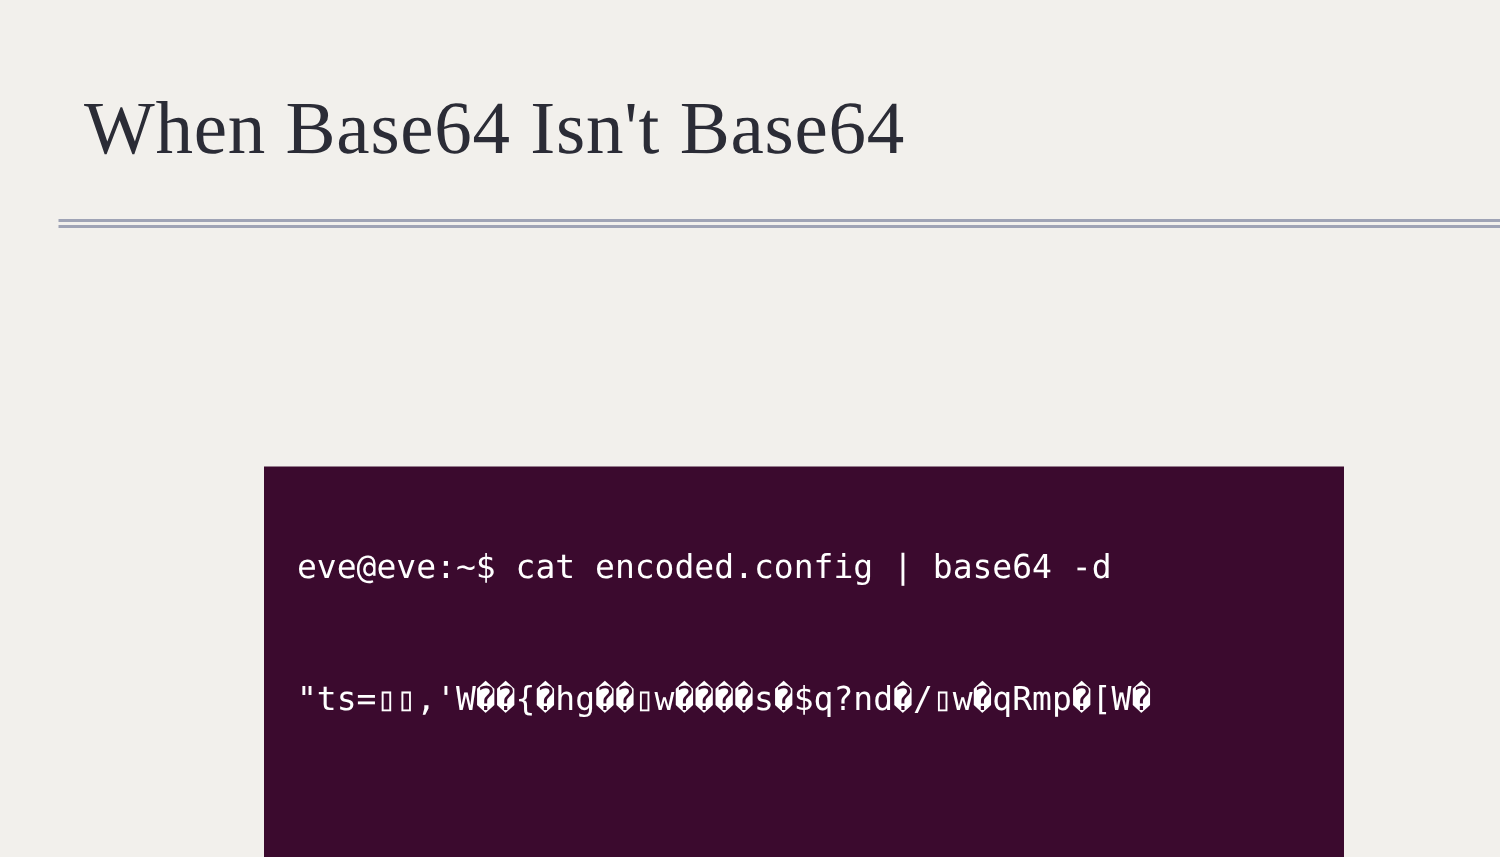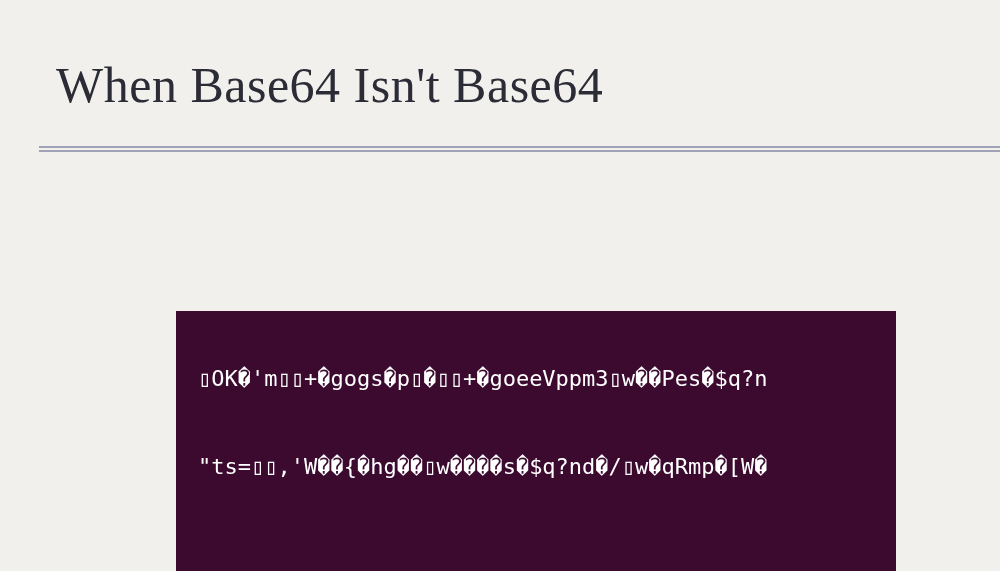--- a/index.html
+++ b/index.html
@@ -49,19 +49,19 @@
       white-space: pre;
     }
   </style>
 </head>
 <body>
 
 <h1 class="slide-title">When Base64 Isn't Base64</h1>
 <hr class="divider">
 
 <div class="terminal-area">
-<div class="terminal-line">▯OK�'m▯▯+�gogs�p▯�▯▯+�goeeVppm3▯w��Pes�$q?n</div>
+<div class="terminal-line">eve@eve:~$ cat encoded.config | base64 -d</div>
 <div class="terminal-line">"ts=▯▯,'W��{�hg��▯w����s�$q?nd�/▯w�qRmp�[W�</div>
 <div class="terminal-line"></div>
 
 
 
 </div>
 
 </body></html>

